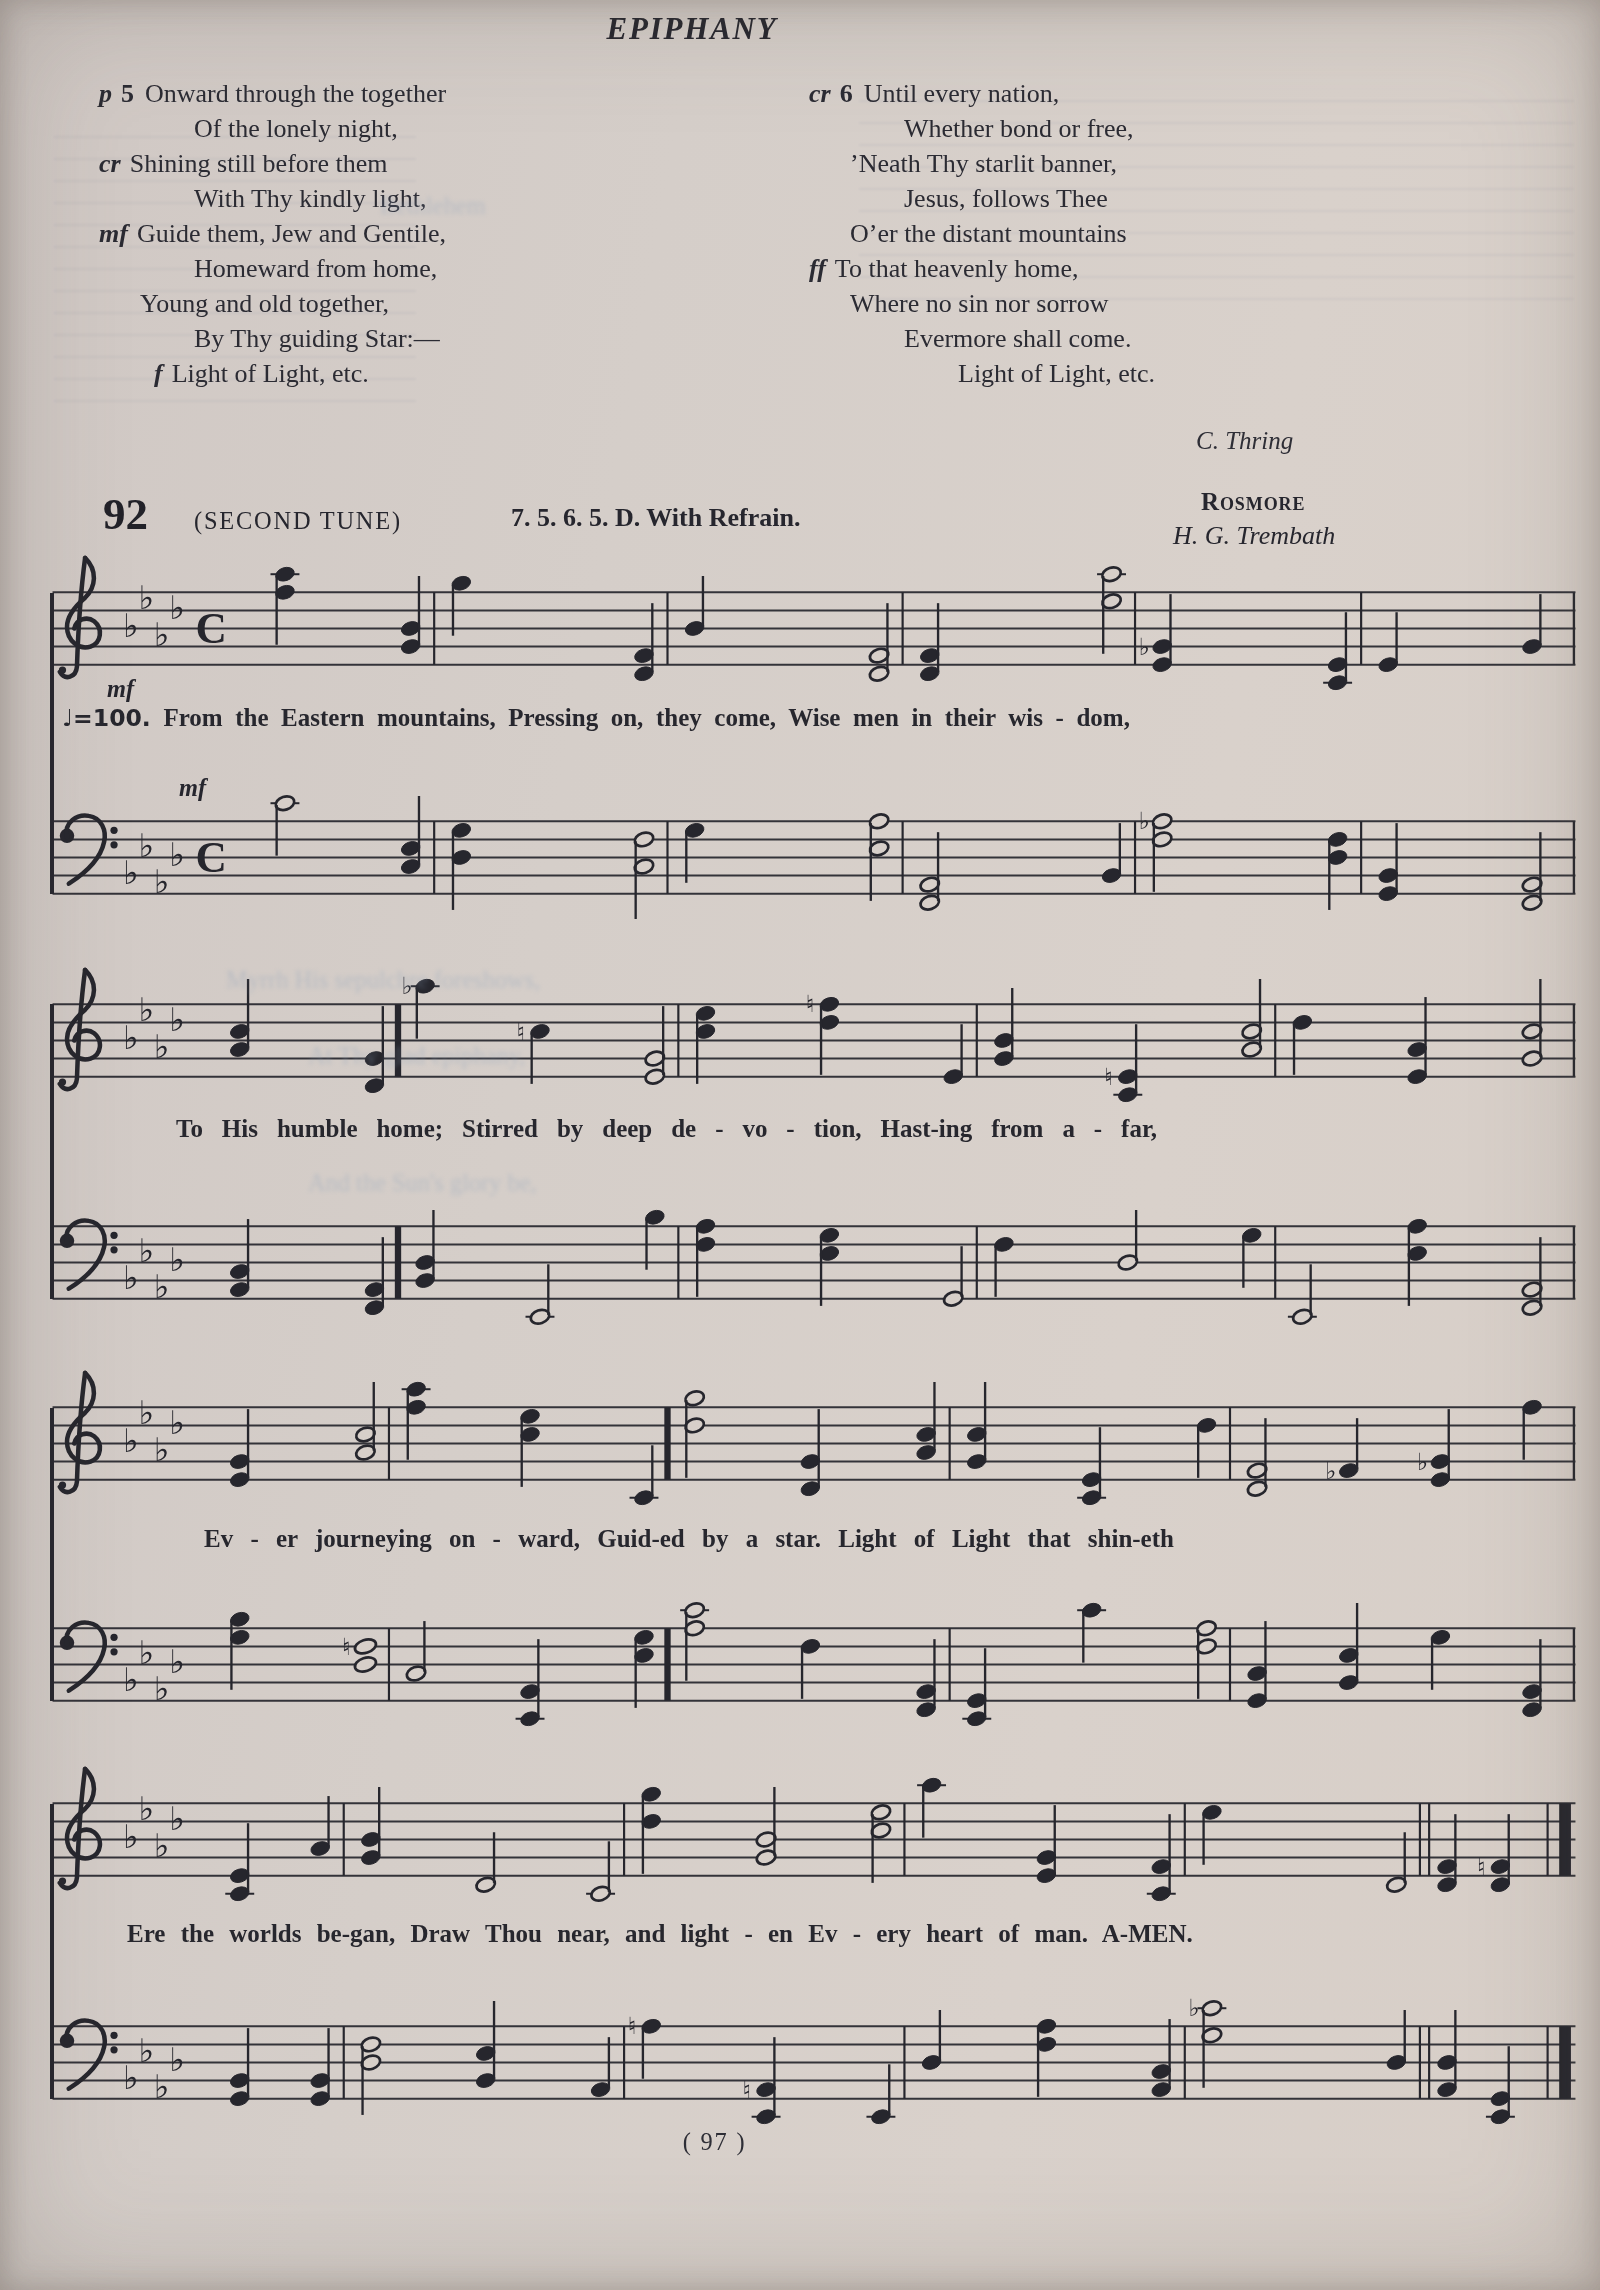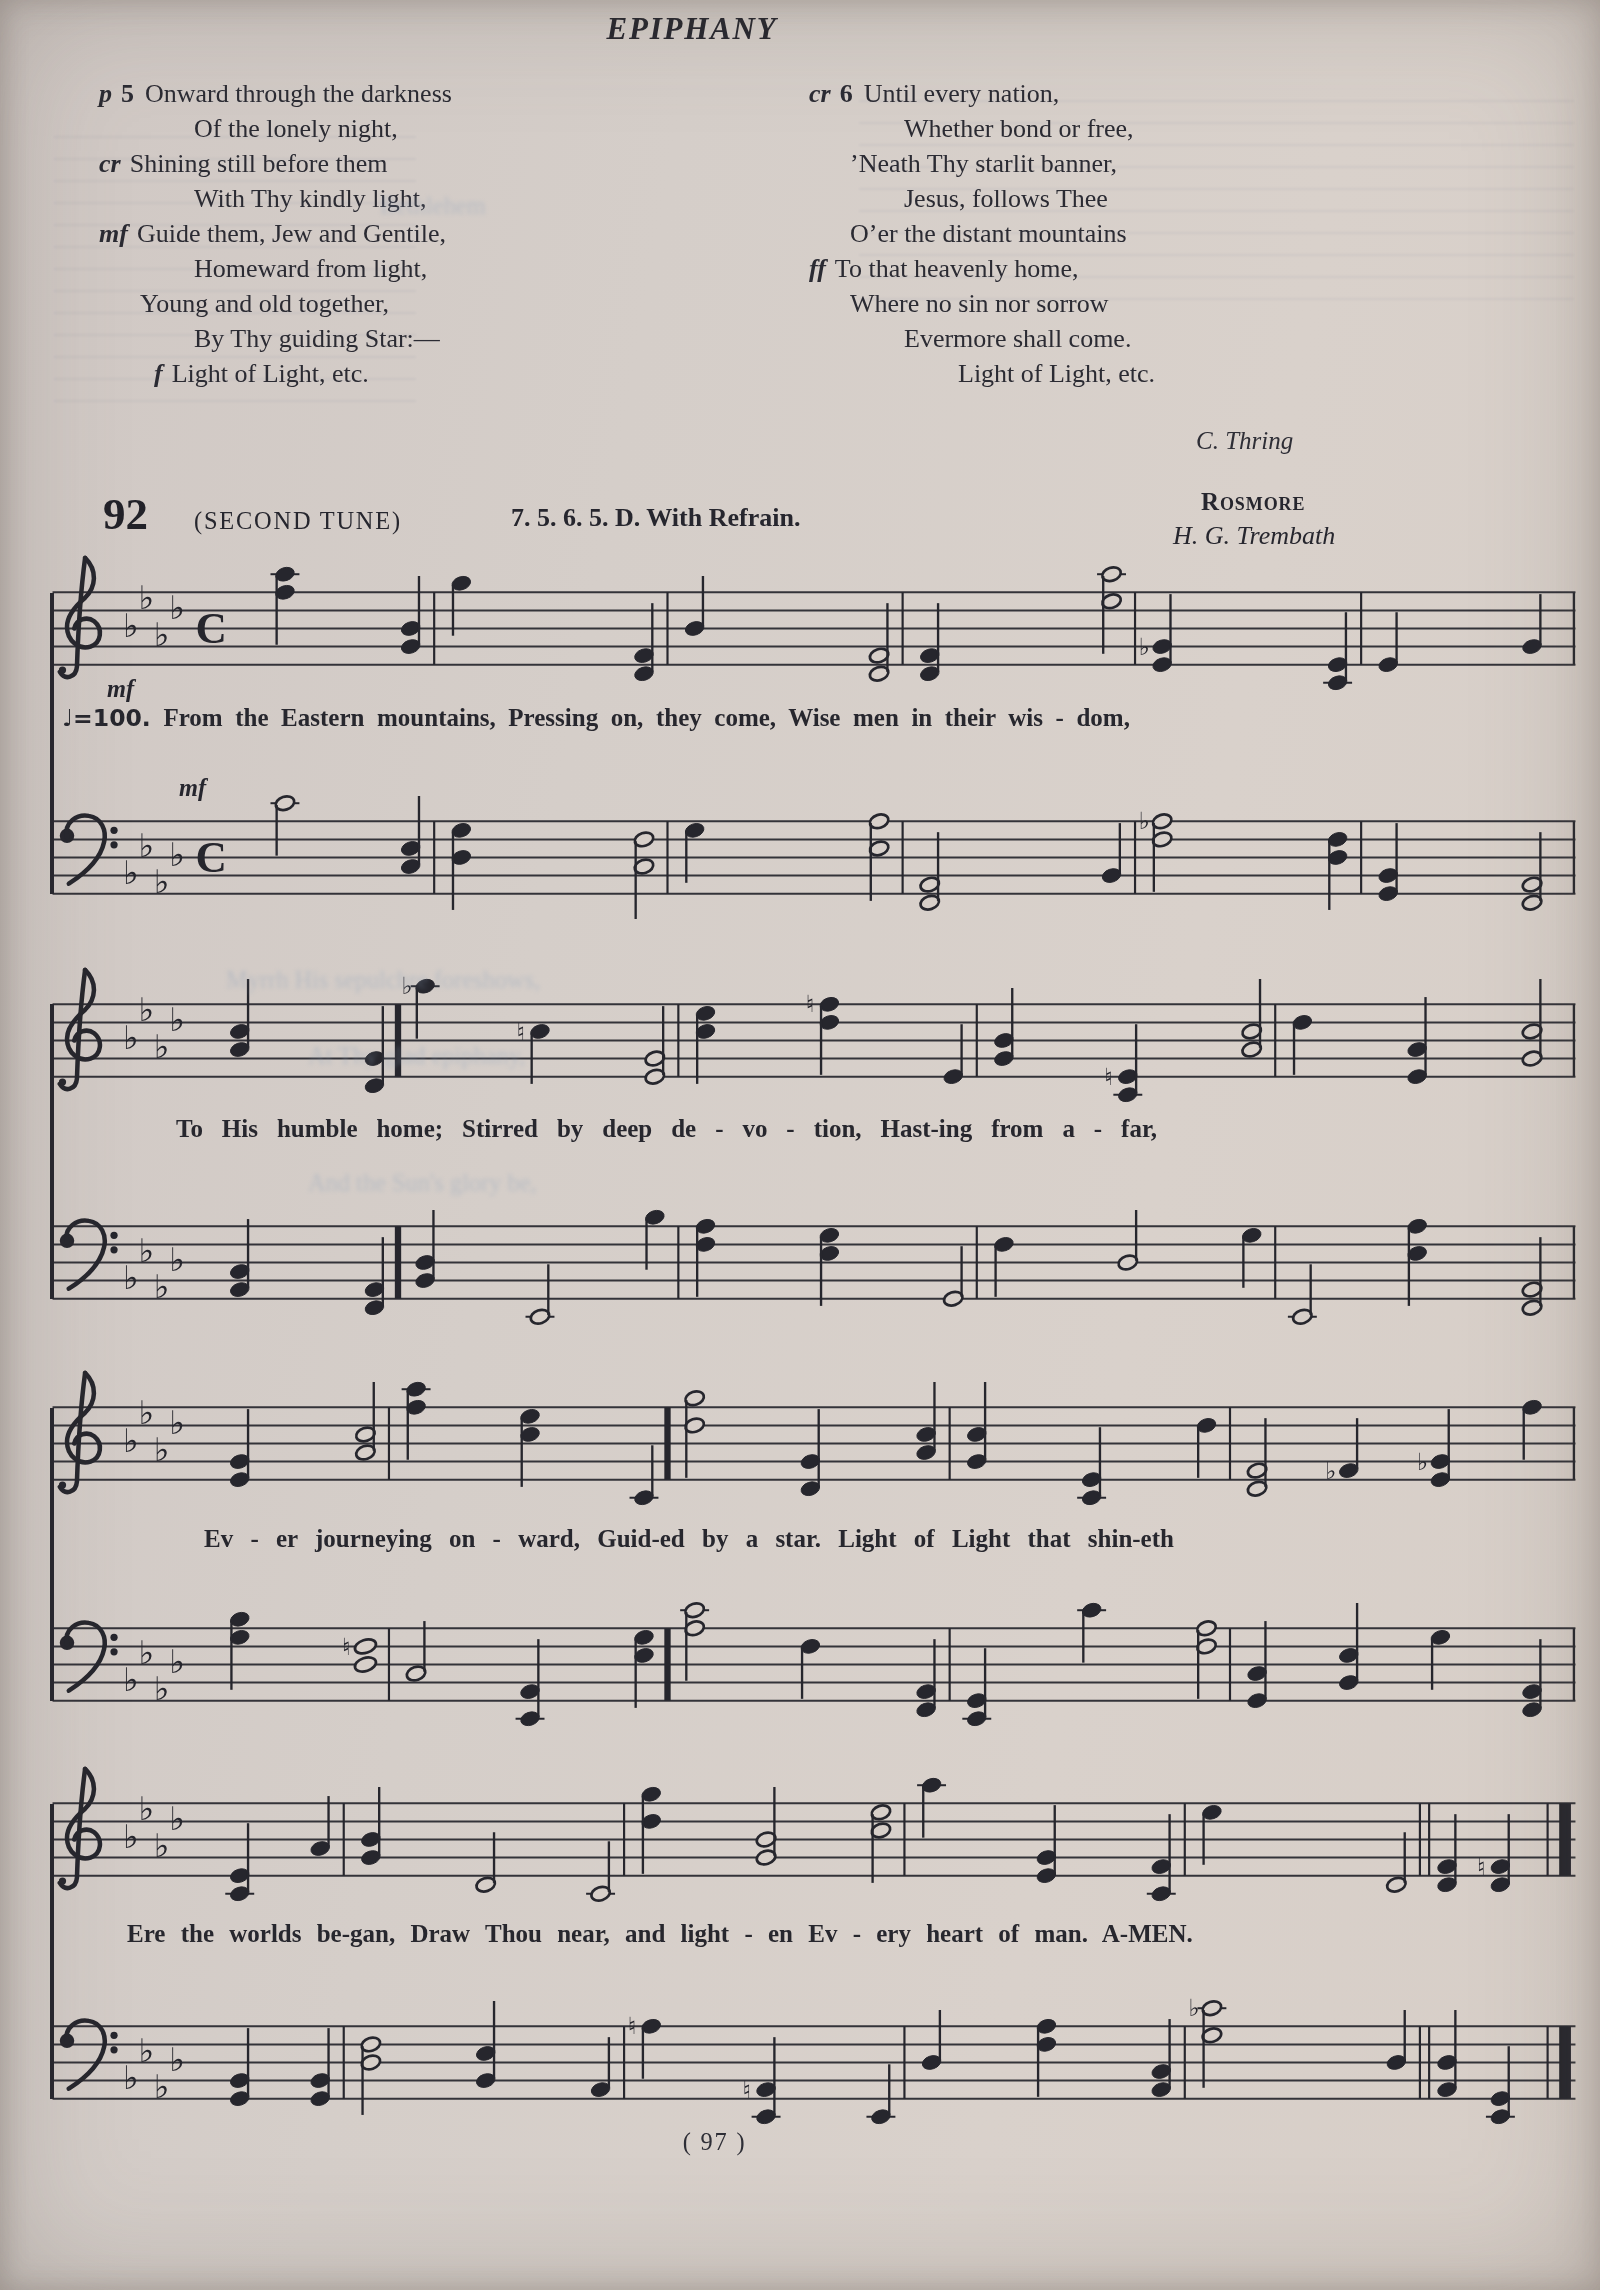--- a/index.html
+++ b/index.html
@@ -36,26 +36,26 @@
 <body>
 
 <div class="page">
 
   <div class="ghost" style="left:859px;top:100px;width:715px;height:208px;"></div>
   <div class="ghost" style="left:54px;top:136px;width:362px;height:271px;"></div>
 
   <div class="hdr">EPIPHANY</div>
 
   <div class="versecol" id="verse-left">
-      <div class="vline" style="padding-left: 45px;"><span class="dyn">p</span><span class="vnum">5</span><span>Onward through the darkness</span></div>
+      <div class="vline" style="padding-left: 45px;"><span class="dyn">p</span><span class="vnum">5</span><span>Onward through the together</span></div>
       <div class="vline" style="padding-left: 140px;"><span>Of the lonely night,</span></div>
       <div class="vline" style="padding-left: 45px;"><span class="dyn">cr</span><span>Shining still before them</span></div>
       <div class="vline" style="padding-left: 140px;"><span>With Thy kindly light,</span></div>
       <div class="vline" style="padding-left: 45px;"><span class="dyn">mf</span><span>Guide them, Jew and Gentile,</span></div>
-      <div class="vline" style="padding-left: 140px;"><span>Homeward from light,</span></div>
+      <div class="vline" style="padding-left: 140px;"><span>Homeward from home,</span></div>
       <div class="vline" style="padding-left: 86px;"><span>Young and old together,</span></div>
       <div class="vline" style="padding-left: 140px; font-family: Liberation Serif, serif;"><span>By Thy guiding Star:—</span></div>
       <div class="vline" style="padding-left: 100px;"><span class="dyn">f</span><span>Light of Light, etc.</span></div>
     </div>
   <div class="versecol" id="verse-right">
       <div class="vline" style="padding-left: 45px;"><span class="dyn">cr</span><span class="vnum">6</span><span>Until every nation,</span></div>
       <div class="vline" style="padding-left: 140px;"><span>Whether bond or free,</span></div>
       <div class="vline" style="padding-left: 86px;"><span>’Neath Thy starlit banner,</span></div>
       <div class="vline" style="padding-left: 140px;"><span>Jesus, follows Thee</span></div>
       <div class="vline" style="padding-left: 86px;"><span>O’er the distant mountains</span></div>

